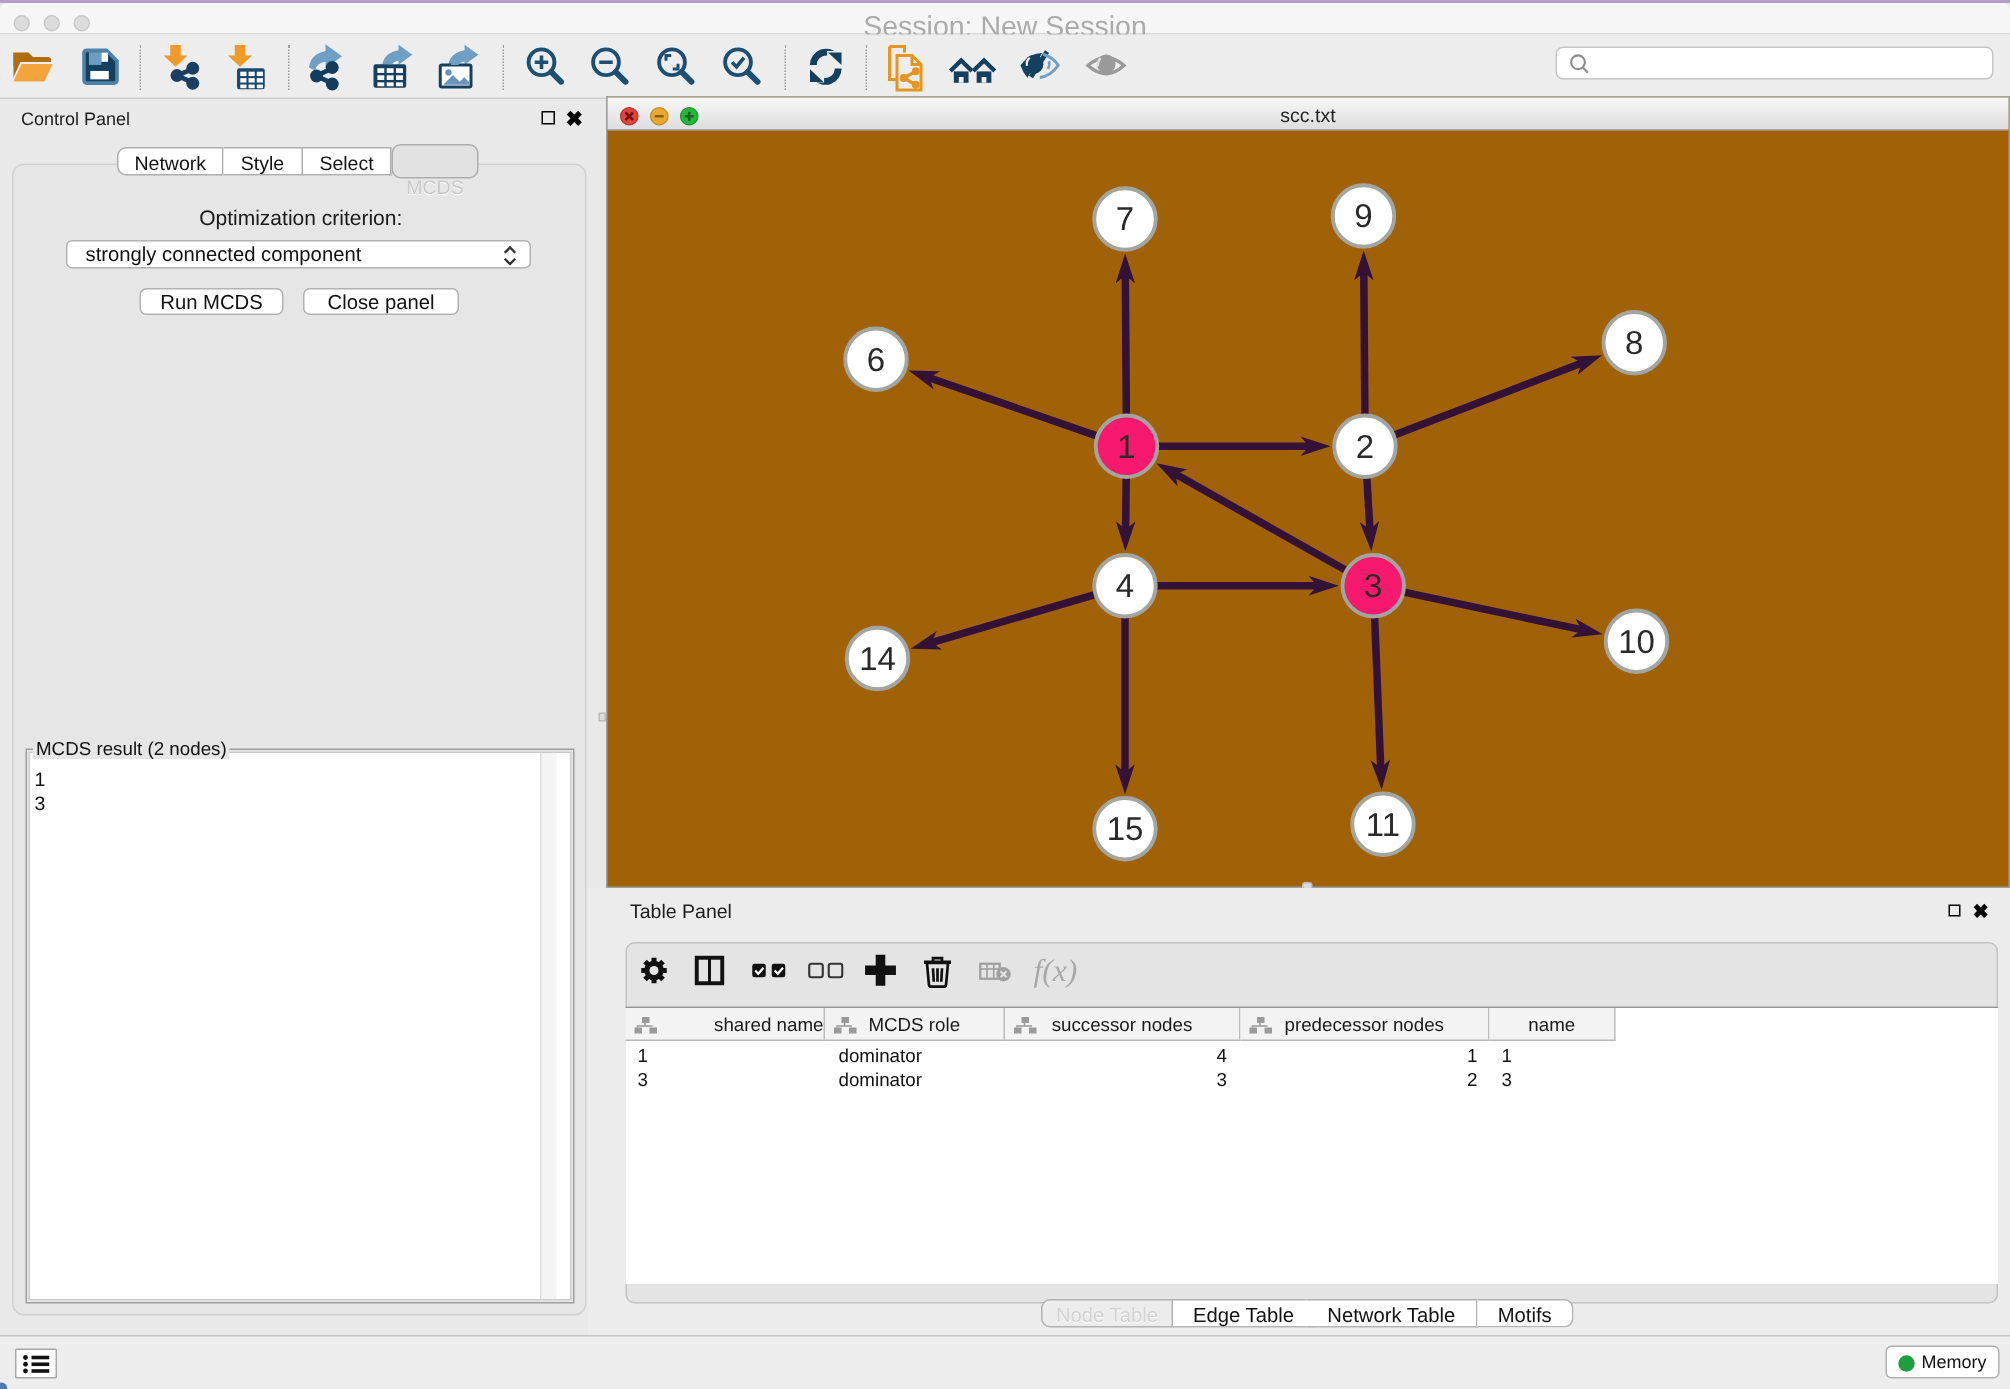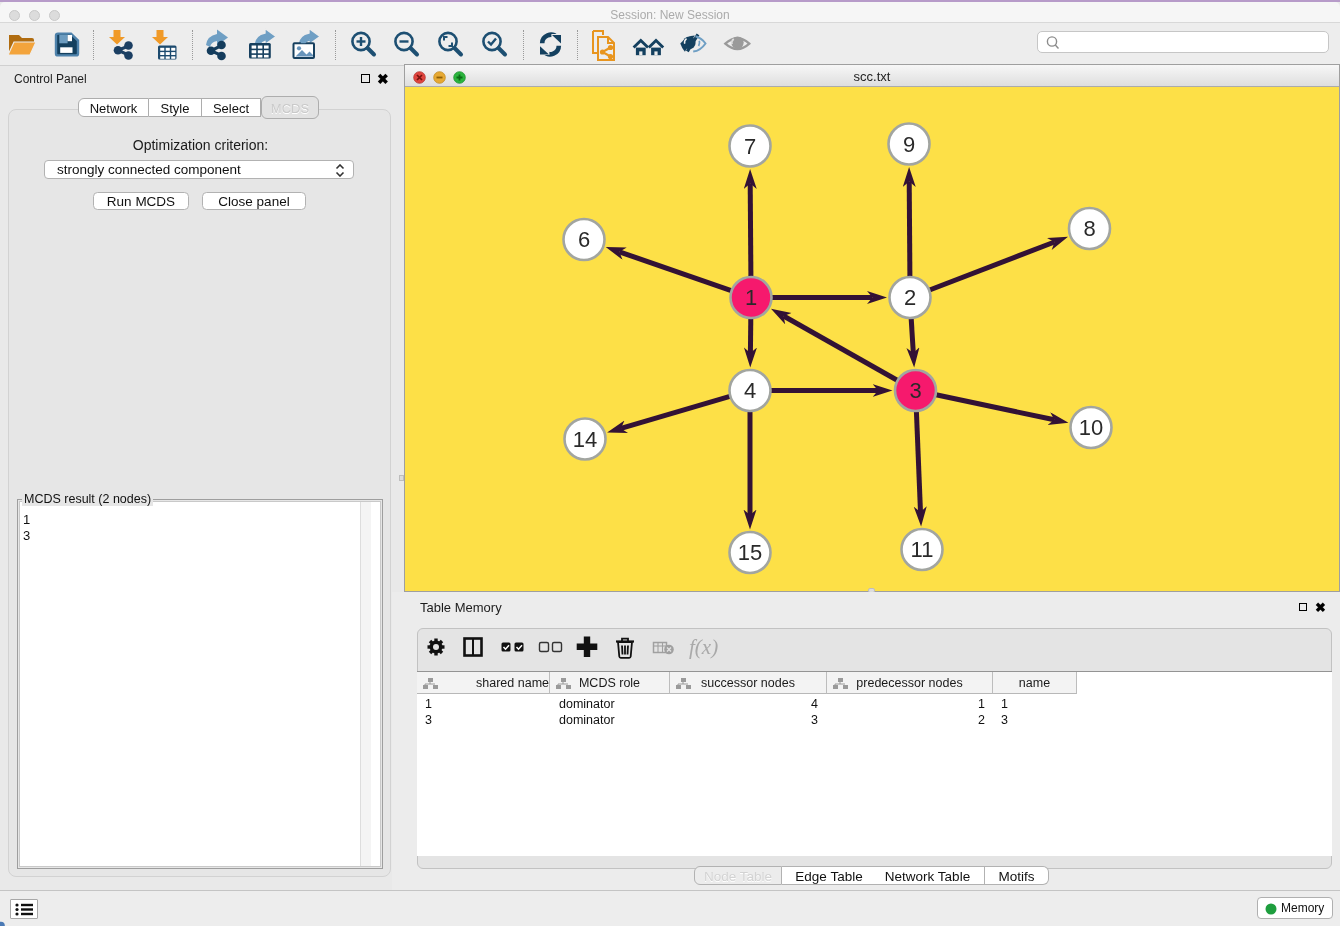--- a/index.html
+++ b/index.html
@@ -7,21 +7,21 @@
   font-family:"Liberation Sans", sans-serif; }
 .abs { position:absolute; }
 #stage { position:relative; width:1340px; height:926px; }
 
 
 #purple { left:0; top:0; width:1340px; height:2px; background:#b79bc9; }
 #titlebar { left:0; top:2px; width:1340px; height:21px; background:#f6f6f6;
   border-bottom:1px solid #d8d8d8; border-radius:5px 5px 0 0; }
 .tl { position:absolute; top:7.5px; width:11px; height:11px; border-radius:50%;
   background:#dcdcdc; border:1px solid #c9c9c9; }
-#wtitle { left:0; top:6px; width:1340px; text-align:center; font-size:12px; color:#ababab; }
+#wtitle { left:0; top:6px; width:1340px; text-align:center; font-size:19px; color:#ababab; }
 #toolbar { left:0; top:23px; width:1340px; height:43px; background:#ededed;
   border-bottom:1px solid #d0d0d0; }
 .sep { position:absolute; top:7px; height:30px; width:0;
   border-left:1px dotted #9a9a9a; }
 #search { left:1037px; top:8px; width:292px; height:22px; background:#fff;
   border:1px solid #c6c6c6; border-radius:5px; }
 
 
 #cp-title { left:14px; top:72px; font-size:12px; color:#1c1c1c; }
 #cp-box { left:8px; top:109px; width:383px; height:768px; background:#e6e6e6;
@@ -37,21 +37,21 @@
   border-radius:4.5px; font-size:13.5px; color:#111; text-align:center; padding-top:1px; }
 #fieldset { left:17px; top:499px; width:366px; height:370px; border:1px solid #9e9e9e; }
 #fs-legend { left:22px; top:492px; background:#e6e6e6; font-size:12.5px; color:#111; padding:0 2px; }
 #fs-white { left:19px; top:501px; width:362px; height:366px; background:#fff;
   border:1px solid #c9c9c9; }
 #fs-scroll { left:360px; top:502px; width:11px; height:364px; background:#f4f4f4;
   border-left:1px solid #ddd; }
 .fs-item { position:absolute; left:23px; font-size:13px; color:#111; }
 
 
-#nw { left:404px; top:64px; width:936px; height:528px; background:#fde047;
+#nw { left:404px; top:64px; width:936px; height:528px; background:#a16207;
   border:1px solid #9f9f9f; }
 #nw-tb { left:0; top:0; width:934px; height:22px;
   background:linear-gradient(#f7f7f7,#dedede); border-bottom:1px solid #ababab; }
 #nw-title { left:0; top:4px; width:934px; text-align:center; font-size:13px; color:#222; }
 
 
 #tp-bg { left:392px; top:592px; width:948px; height:298px; background:#ececec; }
 #tp-title { left:420px; top:600px; font-size:13px; color:#1c1c1c; }
 #tp-box { left:417px; top:628px; width:915px; height:241px; background:#e4e4e4;
   border:1px solid #c2c2c2; border-radius:6px; }
@@ -247,21 +247,21 @@
 
   <div id="cp-title" class="abs">Control Panel</div>
   <div class="abs" style="left:361px;top:74px;width:9px;height:9px;border:1.5px solid #000;"></div>
   <div class="abs" style="left:377px;top:71px;font-size:14px;font-weight:bold;color:#000;">✖</div>
   <div id="cp-box" class="abs"></div>
   <div class="tabrow" style="left:78px;top:98px;">
     <div class="tab" style="width:71px;height:19px;border-radius:6px 0 0 6px;">Network</div>
     <div class="tab" style="width:53px;height:19px;border-left:none;">Style</div>
     <div class="tab" style="width:59px;height:19px;border-left:none;">Select</div>
     <div class="tab" style="width:58px;height:23px;margin-top:-2px;border-radius:6px;
-      background:#e2e2e2;color:#c9c9c9;text-shadow:0 1px 0 #fff;padding-top:4px;">MCDS</div>
+      background:#e2e2e2;color:#c9c9c9;text-shadow:0 1px 0 #fff;padding-top:20px;">MCDS</div>
   </div>
   <div id="dropdown" class="abs">strongly connected component
     <svg class="abs" style="right:8px;top:3px;" width="10" height="13" viewBox="0 0 10 13">
       <path d="M1.5 4.5 L5 1 L8.5 4.5" fill="none" stroke="#333" stroke-width="1.6"></path>
       <path d="M1.5 8.5 L5 12 L8.5 8.5" fill="none" stroke="#333" stroke-width="1.6"></path>
     </svg>
   </div>
   <div id="opt-label" class="abs">Optimization criterion:</div>
   <div class="btn" style="left:93px;top:192px;width:96px;">Run MCDS</div>
   <div class="btn" style="left:202px;top:192px;width:104px;">Close panel</div>
@@ -333,21 +333,21 @@
         <text x="180" y="359.5">14</text>
         <text x="345" y="473">15</text>
       </g>
     </svg>
   </div>
 
   <div class="abs" style="left:399px;top:475px;width:5px;height:6px;background:#dcdcdc;border:1px solid #bdbdbd;"></div>
   <div class="abs" style="left:868px;top:588px;width:7px;height:5px;background:#dcdcdc;border:1px solid #bdbdbd;border-radius:2px;"></div>
 
   <div id="tp-bg" class="abs"></div>
-  <div id="tp-title" class="abs">Table Memory</div>
+  <div id="tp-title" class="abs">Table Panel</div>
   <div class="abs" style="left:1299px;top:603px;width:8px;height:8px;border:1.5px solid #000;"></div>
   <div class="abs" style="left:1315px;top:600px;font-size:13px;font-weight:bold;color:#000;">✖</div>
   <div id="tp-box" class="abs"></div>
   <svg class="abs" style="left:417px;top:629px;" width="320" height="38" viewBox="0 0 320 38">
 
     <g fill="#111">
       <circle cx="19" cy="18" r="6.5"></circle>
       <g stroke="#111" stroke-width="3.4">
         <line x1="19" y1="9.5" x2="19" y2="26.5"></line>
         <line x1="10.5" y1="18" x2="27.5" y2="18"></line>

